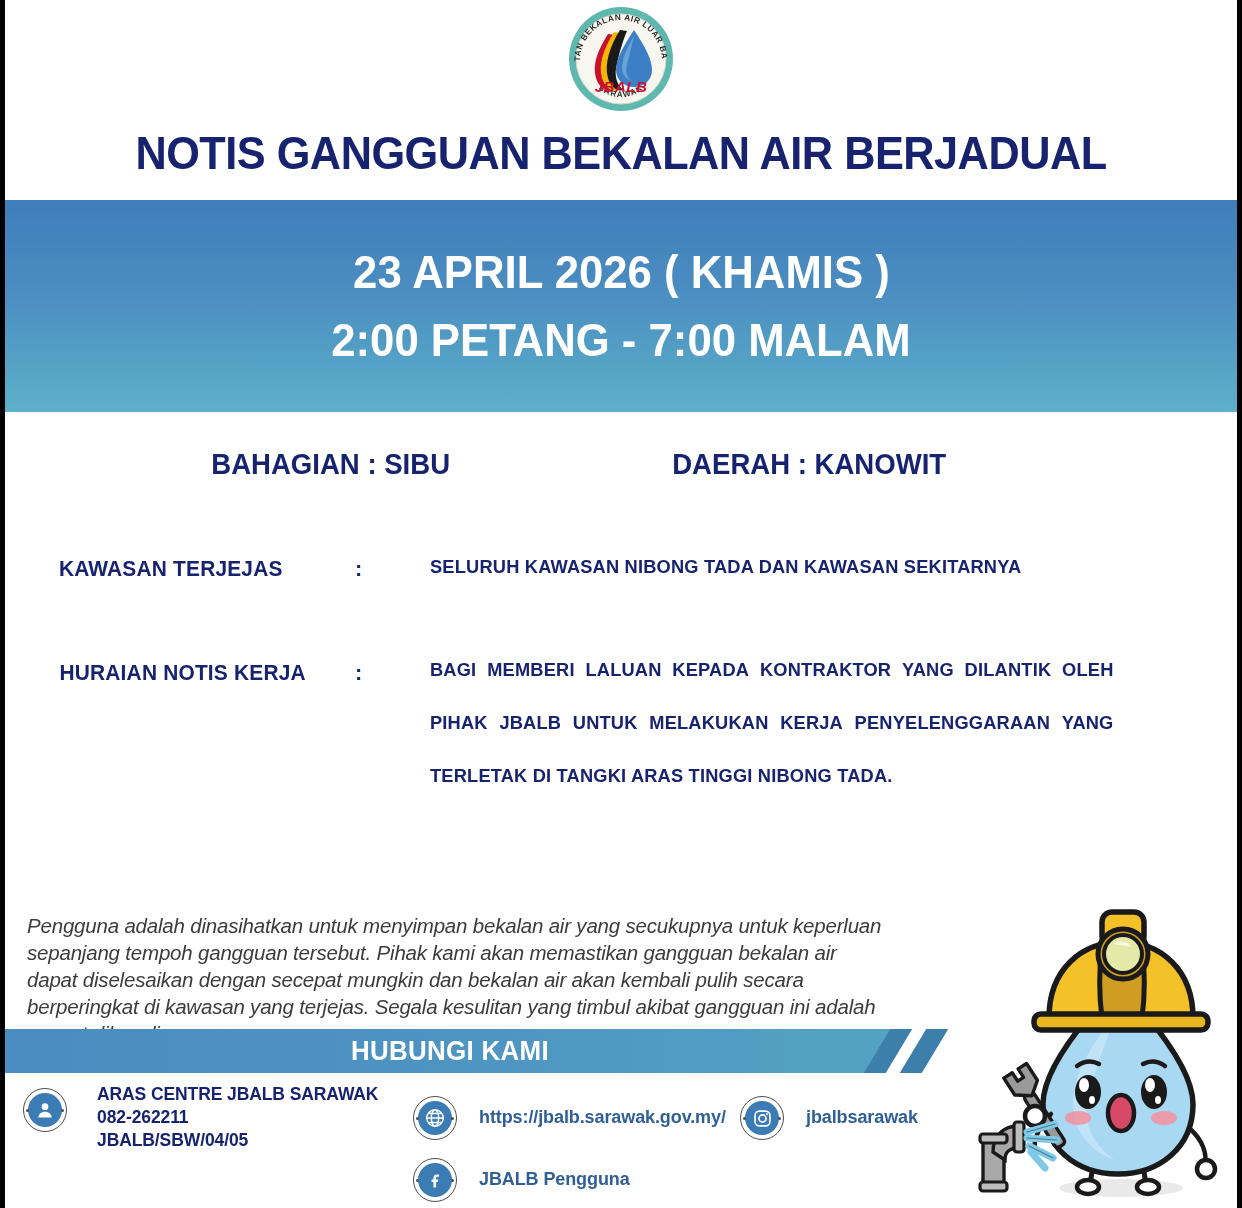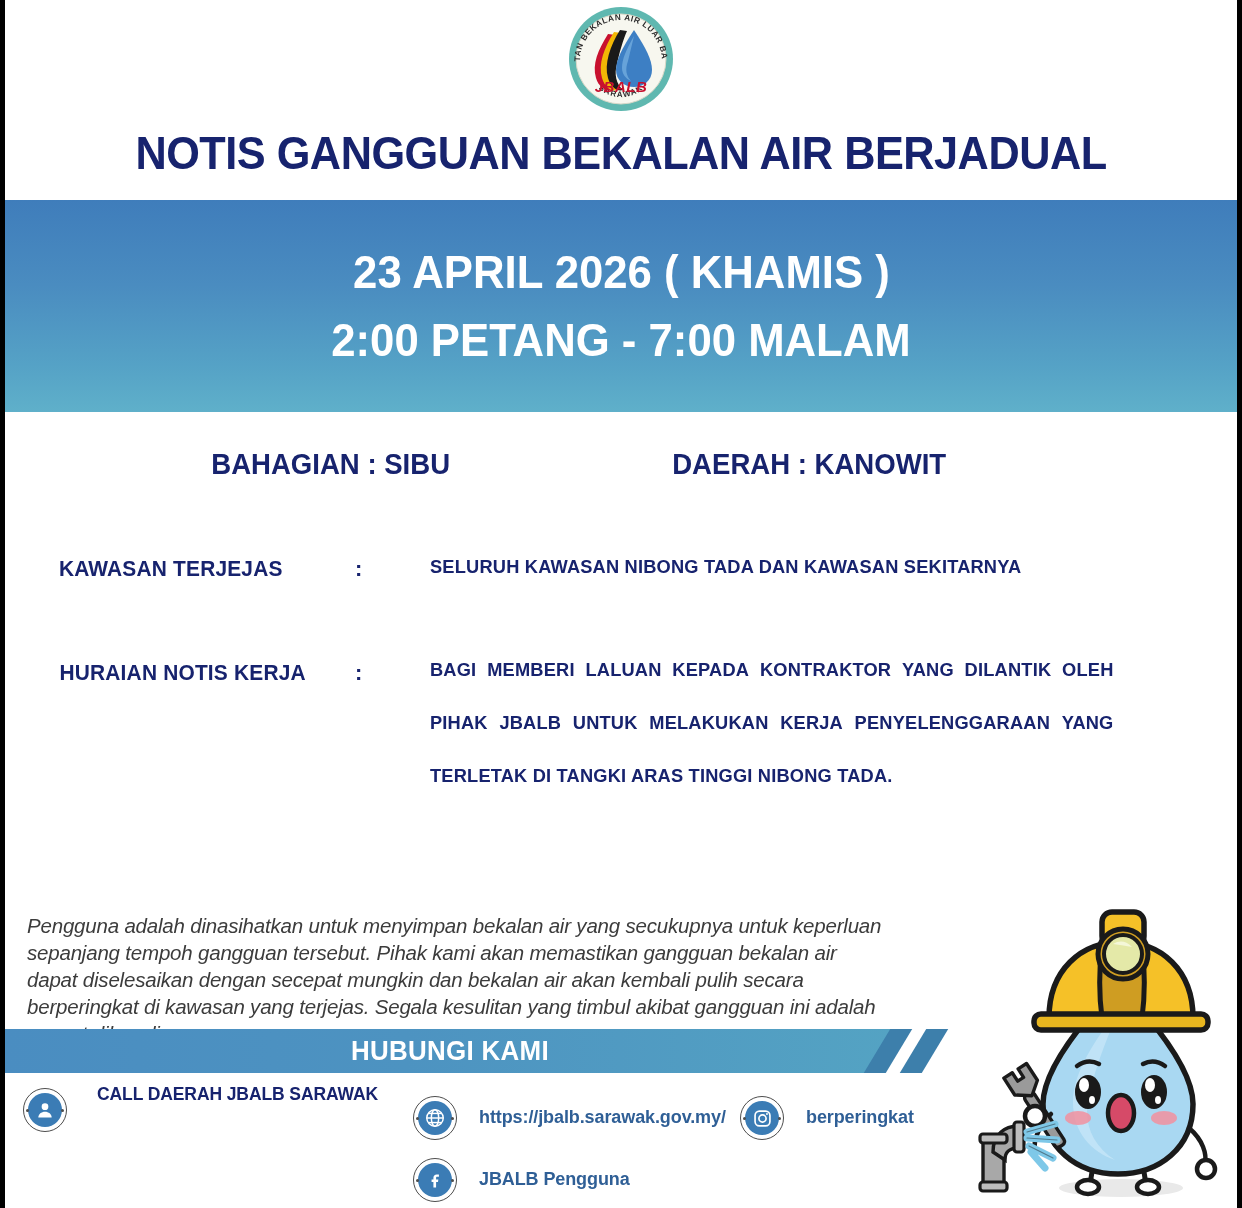--- a/index.html
+++ b/index.html
@@ -267,21 +267,23 @@
     <div class="call-block">
       <div class="circ-icon">
         <span class="inner">
           <svg width="20" height="20" viewBox="0 0 24 24" fill="#ffffff">
             <circle cx="12" cy="8" r="4"></circle>
             <path d="M4 21c0-4.4 3.6-7 8-7s8 2.6 8 7z"></path>
           </svg>
         </span>
       </div>
       <div class="call-text">
-        <div>CALL DAERAH JBALB SARAWAK</div>
+        <div>ARAS CENTRE JBALB SARAWAK</div>
+        <div>082-262211</div>
+        <div>JBALB/SBW/04/05</div>
       </div>
     </div>
 
     <div class="link-item web-item">
       <div class="circ-icon">
         <span class="inner">
           <svg width="22" height="22" viewBox="0 0 24 24" fill="none" stroke="#ffffff" stroke-width="1.6">
             <circle cx="12" cy="12" r="9"></circle>
             <ellipse cx="12" cy="12" rx="4" ry="9"></ellipse>
             <line x1="3" y1="12" x2="21" y2="12"></line>
@@ -307,21 +309,21 @@
     <div class="link-item ig-item">
       <div class="circ-icon">
         <span class="inner">
           <svg width="21" height="21" viewBox="0 0 24 24" fill="none" stroke="#ffffff" stroke-width="1.9">
             <rect x="3.5" y="3.5" width="17" height="17" rx="5"></rect>
             <circle cx="12" cy="12" r="4.1"></circle>
             <circle cx="17.1" cy="6.9" r="1.1" fill="#ffffff" stroke="none"></circle>
           </svg>
         </span>
       </div>
-      <div class="lbl2">berperingkat</div>
+      <div class="lbl2">jbalbsarawak</div>
     </div>
   </div>
 
   <svg class="mascot" viewBox="0 0 272 318">
     <ellipse cx="150" cy="292" rx="62" ry="9" fill="#e9e9e9"></ellipse>
 
     <path d="M124 258 L119 288" stroke="#1a1a1a" stroke-width="5" fill="none" stroke-linecap="round"></path>
     <path d="M170 258 L175 288" stroke="#1a1a1a" stroke-width="5" fill="none" stroke-linecap="round"></path>
     <ellipse cx="117" cy="291" rx="11" ry="7" fill="#fff" stroke="#1a1a1a" stroke-width="4.5"></ellipse>
     <ellipse cx="177" cy="291" rx="11" ry="7" fill="#fff" stroke="#1a1a1a" stroke-width="4.5"></ellipse>

